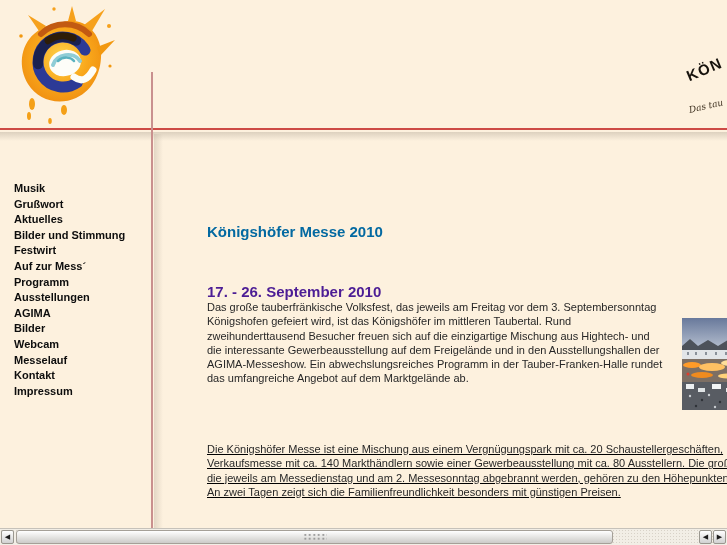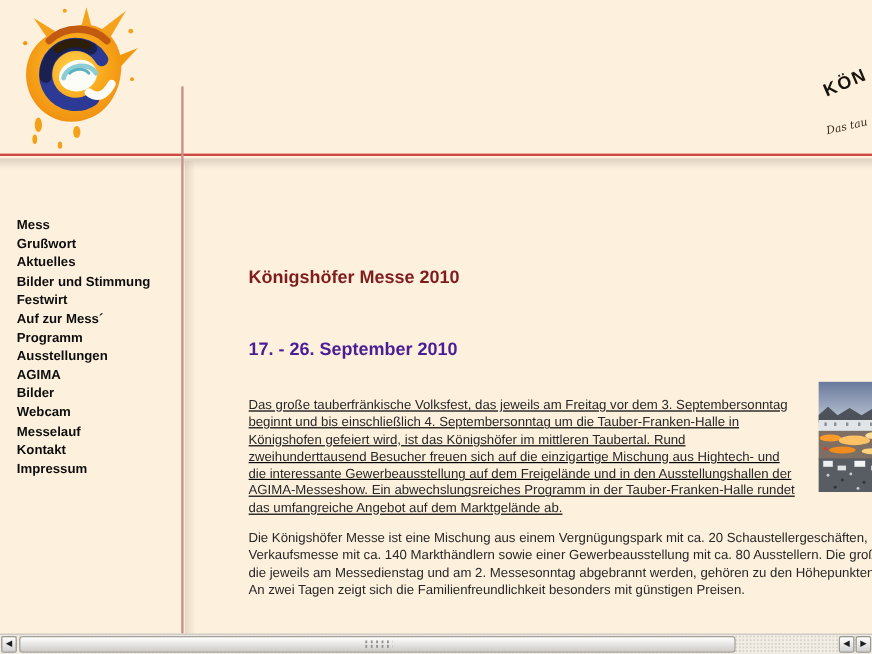--- a/index.html
+++ b/index.html
@@ -25,25 +25,25 @@
   .vline-shadow{position:absolute;left:154px;top:134px;width:9px;height:394px;
     background:linear-gradient(to right,#c2b6a5,rgba(194,182,165,0));opacity:.45;}
   .vline-pink{position:absolute;left:151px;top:72px;width:2px;height:456px;background:#c9908e;}
   
   .nav{position:absolute;left:14px;top:181px;}
   .nav-item{
     font-size:11px;font-weight:bold;line-height:15.6px;color:#0d0d0d;
     white-space:nowrap;cursor:pointer;
   }
   
-  .page-title{position:absolute;left:207px;top:223px;font-size:15px;font-weight:bold;color:#7f1d1d;margin:0;}
+  .page-title{position:absolute;left:207px;top:223px;font-size:15px;font-weight:bold;color:#0369a1;margin:0;}
   .date-range{position:absolute;left:207px;top:283px;font-size:15px;font-weight:bold;color:#4c1d95;margin:0;}
   .para{position:absolute;left:207px;overflow:hidden;}
-  .para1{top:331px;width:475px;text-decoration:underline;}
-  .para2{top:442px;width:520px;}
+  .para1{top:300px;width:475px;}
+  .para2{top:442px;width:520px;text-decoration:underline;}
   .pline{font-size:11px;line-height:14.3px;color:#272727;white-space:nowrap;}
   .photo{position:absolute;left:682px;top:318px;width:60px;height:92px;}
   
   .hscroll{
     position:absolute;left:0;top:528px;width:727px;height:17px;box-sizing:border-box;
     border-top:1px solid #c6c2ba;
     background:#f2eee6 radial-gradient(circle,#d8d2c8 .8px,rgba(0,0,0,0) 1px);
     background-size:3px 3px;
   }
   .sb-btn{
@@ -114,42 +114,41 @@
 
   <div class="brand">KÖN</div>
   <div class="tagline">Das tau</div>
 
   <div class="hline-shadow"></div>
   <div class="hline-red"></div>
   <div class="vline-shadow"></div>
   <div class="vline-pink"></div>
 
   <nav class="nav">
-      <div class="nav-item">Mess</div>
+      <div class="nav-item">Musik</div>
       <div class="nav-item">Grußwort</div>
       <div class="nav-item">Aktuelles</div>
       <div class="nav-item">Bilder und Stimmung</div>
       <div class="nav-item">Festwirt</div>
       <div class="nav-item">Auf zur Mess´</div>
       <div class="nav-item">Programm</div>
       <div class="nav-item">Ausstellungen</div>
       <div class="nav-item">AGIMA</div>
       <div class="nav-item">Bilder</div>
       <div class="nav-item">Webcam</div>
       <div class="nav-item">Messelauf</div>
       <div class="nav-item">Kontakt</div>
       <div class="nav-item">Impressum</div>
     </nav>
 
   <h1 class="page-title">Königshöfer Messe 2010</h1>
   <h2 class="date-range">17. - 26. September 2010</h2>
 
   <div class="para para1">
       <div class="pline">Das große tauberfränkische Volksfest, das jeweils am Freitag vor dem 3. Septembersonntag</div>
-      <div class="pline">beginnt und bis einschließlich 4. Septembersonntag um die Tauber-Franken-Halle in</div>
       <div class="pline">Königshofen gefeiert wird, ist das Königshöfer im mittleren Taubertal. Rund</div>
       <div class="pline">zweihunderttausend Besucher freuen sich auf die einzigartige Mischung aus Hightech- und</div>
       <div class="pline">die interessante Gewerbeausstellung auf dem Freigelände und in den Ausstellungshallen der</div>
       <div class="pline">AGIMA-Messeshow. Ein abwechslungsreiches Programm in der Tauber-Franken-Halle rundet</div>
       <div class="pline">das umfangreiche Angebot auf dem Marktgelände ab.</div>
     </div>
 
   <div class="para para2">
       <div class="pline">Die Königshöfer Messe ist eine Mischung aus einem Vergnügungspark mit ca. 20 Schaustellergeschäften,</div>
       <div class="pline">Verkaufsmesse mit ca. 140 Markthändlern sowie einer Gewerbeausstellung mit ca. 80 Ausstellern. Die großen</div>

